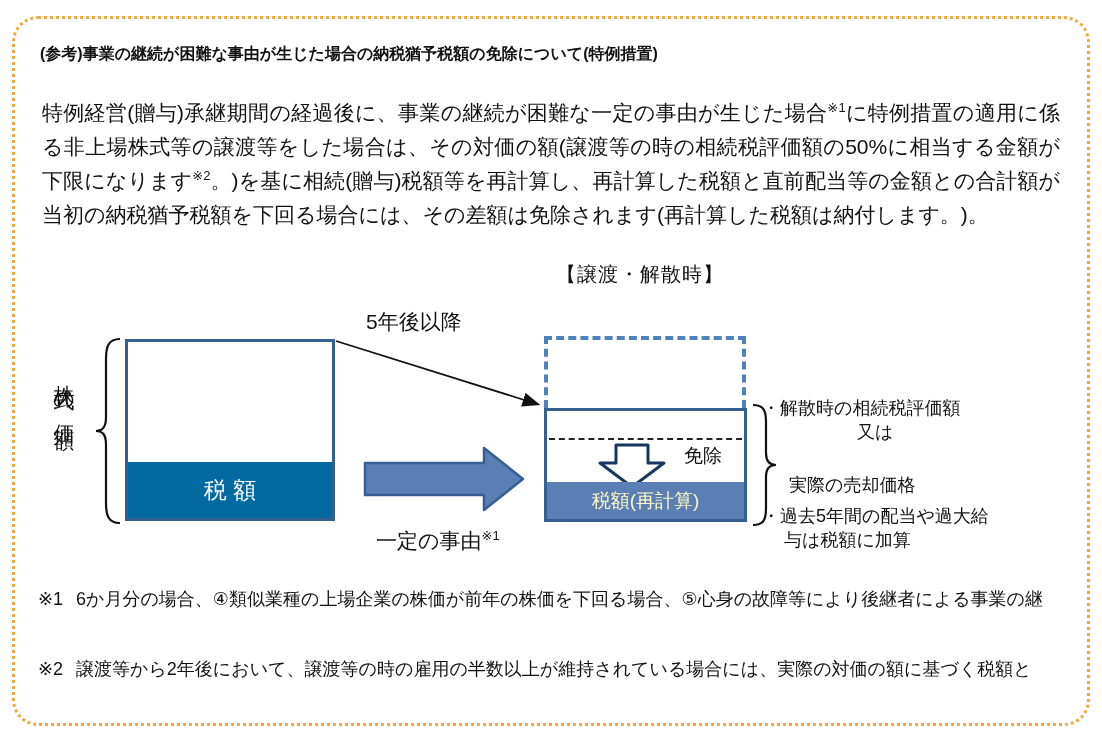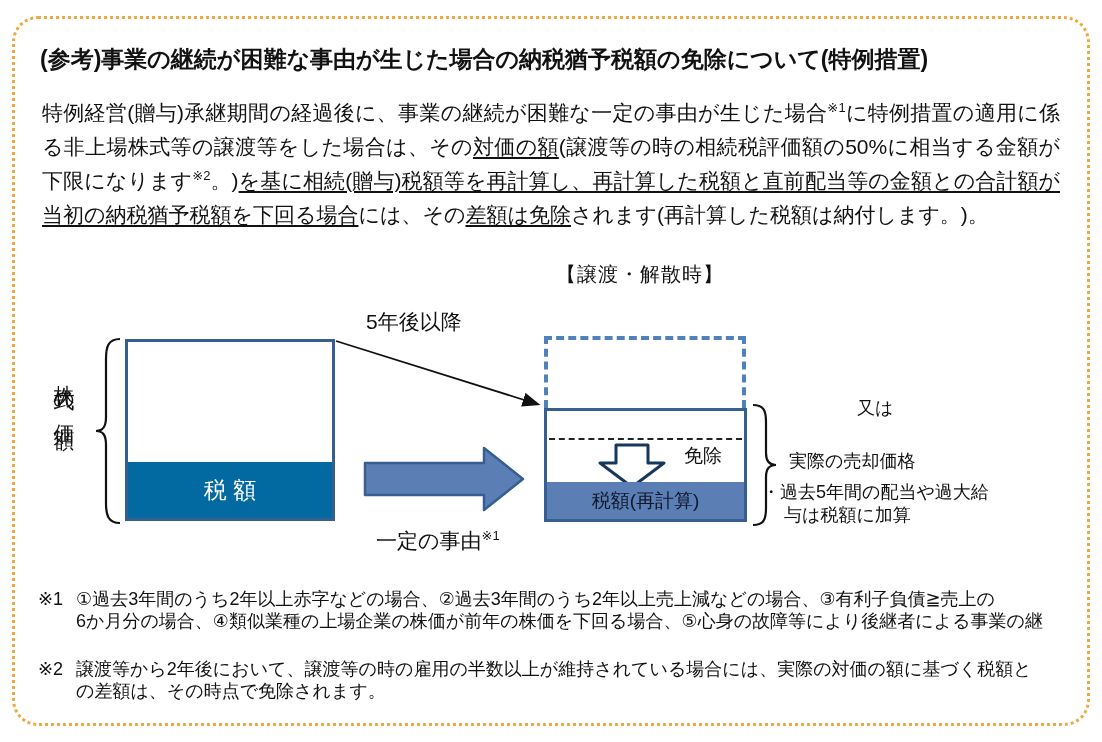--- a/index.html
+++ b/index.html
@@ -2,24 +2,24 @@
 <html><head>
 <meta charset="utf-8">
 <style>
   * { margin:0; padding:0; box-sizing:border-box; }
   html,body { width:1102px; height:742px; background:#ffffff; }
   body { font-family:"Liberation Sans","DejaVu Sans",sans-serif; color:#111; }
   .page { position:relative; width:1102px; height:742px; overflow:hidden; }
   .frame { position:absolute; left:12px; top:16px; width:1078px; height:710px;
            border:3px dotted #F2A840; border-radius:26px; }
   .title { position:absolute; left:40px; top:44px; width:1022px;
-           font-size:23px; font-weight:bold; letter-spacing:0px; }
+           font-size:16px; font-weight:bold; letter-spacing:0px; }
   .body-par { position:absolute; left:42px; top:96px; width:1018px;
               font-size:21px; line-height:34px; text-align:justify; }
-  .body-par .u { text-decoration:underline; text-underline-offset:3px; }
+  .body-par .u { text-underline-offset:3px; }
   sup.fnref { font-size:13px; vertical-align:super; line-height:0; }
   .hdr { position:absolute; font-size:20px; letter-spacing:1px; }
   .hdr-l { left:150px; top:261px; }
   .hdr-r { left:556px; top:261px; }
   .lbl-5y { position:absolute; left:366px; top:308px; font-size:21px; }
   .vlabel { position:absolute; left:50px; top:368px; writing-mode:vertical-rl;
             font-size:21px; letter-spacing:5px; }
   .left-box { position:absolute; left:125px; top:339px; width:210px; height:182px;
               border:3px solid #365F91; background:#fff; }
   .left-box-fill { position:absolute; left:0; right:0; bottom:0; height:56px;
@@ -28,29 +28,29 @@
   .brace-svg, .arrow-svg { position:absolute; }
   .lbl-cause { position:absolute; left:376px; top:527px; font-size:21px; }
   .dashed-box { position:absolute; left:544px; top:336px; width:202px; height:72px;
                 border:4px dashed #4F81BD; border-bottom:none; }
   .right-box { position:absolute; left:544px; top:408px; width:203px; height:114px;
                border:3px solid #365F91; background:#fff; }
   .rb-dash { position:absolute; left:2px; right:2px; top:27px;
              border-top:2px dashed #222; }
   .rb-bar { position:absolute; left:0; right:0; bottom:0; height:37px; background:#5B7EB5;
             display:flex; align-items:center; justify-content:center;
-            color:#0f172a; font-size:19px; }
+            color:#fef9c3; font-size:19px; }
   .lbl-menjo { position:absolute; left:684px; top:443px; font-size:19px; }
   .notes { position:absolute; left:762px; top:396px; width:320px;
            font-size:18px; line-height:24px; }
   .notes .n2 { padding-left:95px; }
   .notes .n3 { padding-left:27px;margin-top:29px; }
   .notes .n4 { padding-left:6px; }
   .notes .n5 { margin-top:7px; }
-  .notes .n6 { padding-left:22px;font-family:Liberation Mono, monospace; }
+  .notes .n6 { padding-left:22px; }
   .footnote { position:absolute; left:38px; width:1040px; font-size:18px; line-height:21.5px; }
   .fn1 { top:589px; }
   .fn2 { top:659px; }
   .fn-marker { position:absolute; left:0; top:0; }
   .fn-text { display:block; margin-left:38px; }
   .fn-text span { display:block; }
 </style>
 </head>
 <body>
 
@@ -101,34 +101,33 @@
       <span>税額(再計算)</span>
     </div>
   </div>
   <div class="lbl-menjo">免除</div>
 
   <svg class="brace-svg" style="left:750px; top:402px;" width="30" height="126">
     <path d="M3 3 C14 3 16 9 16 20 L16 51 C16 59 19 63 26 63 C19 63 16 67 16 75 L16 106 C16 117 14 123 3 123" fill="none" stroke="#111" stroke-width="2.2"></path>
   </svg>
 
   <div class="notes">
+    <div class="n1">・解散時の相続税評価額</div>
     <div class="n2">又は</div>
     <div class="n3">実際の売却価格</div>
     <div class="n5">・過去5年間の配当や過大給</div>
     <div class="n6">与は税額に加算</div>
   </div>
 
   <div class="footnote fn1">
     <span class="fn-marker">※1</span>
     <span class="fn-text">
-      <span>①過去3年間のうち2年以上赤字などの場合、②過去3年間のうち2年以上売上減などの場合、③有利子負債≧売上の</span>
       <span>6か月分の場合、④類似業種の上場企業の株価が前年の株価を下回る場合、⑤心身の故障等により後継者による事業の継</span>
     </span>
   </div>
   <div class="footnote fn2">
     <span class="fn-marker">※2</span>
     <span class="fn-text">
       <span>譲渡等から2年後において、譲渡等の時の雇用の半数以上が維持されている場合には、実際の対価の額に基づく税額と</span>
-      <span>の差額は、その時点で免除されます。</span>
     </span>
   </div>
 
 </div>
 
 </body></html>

